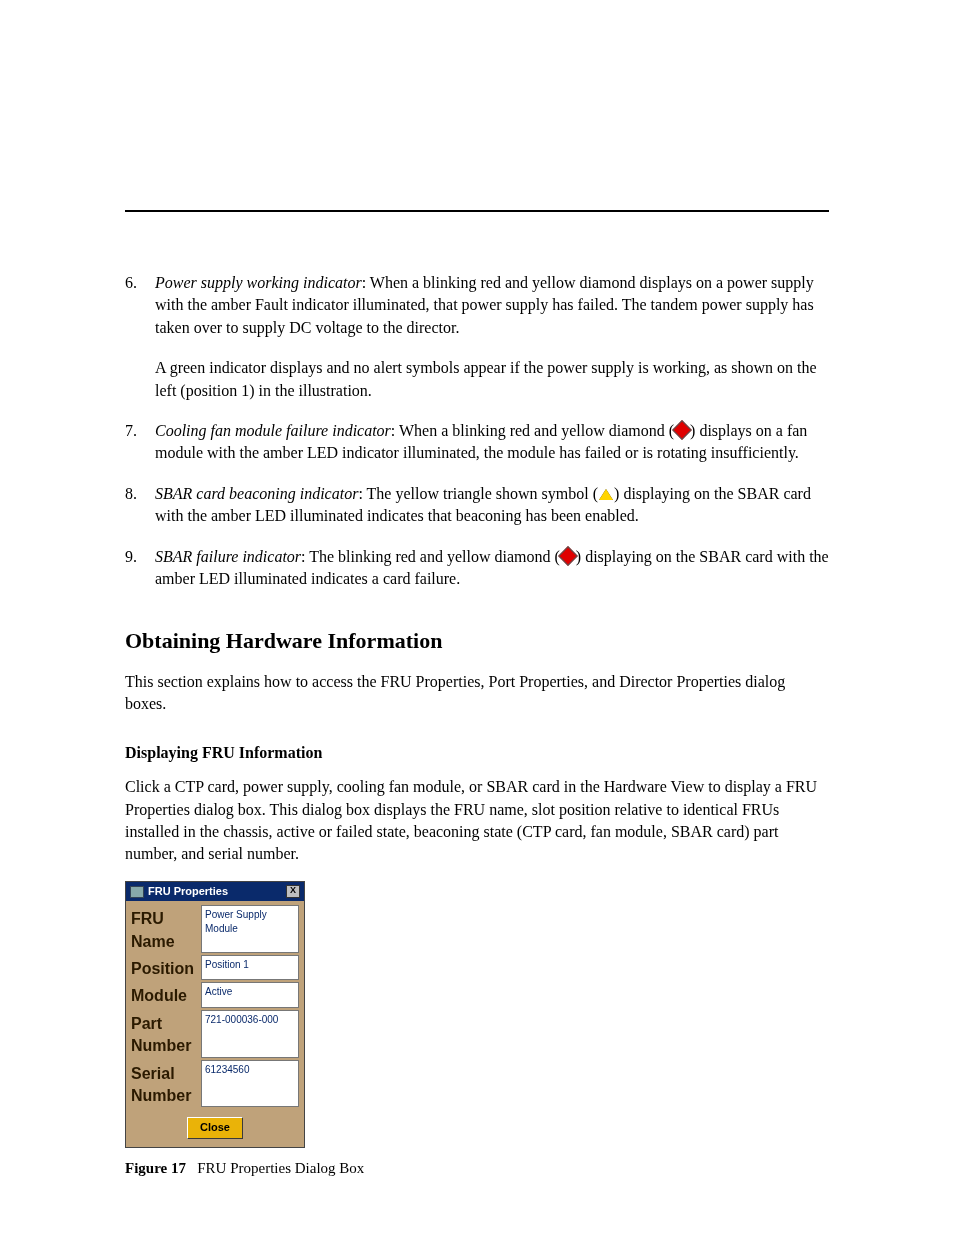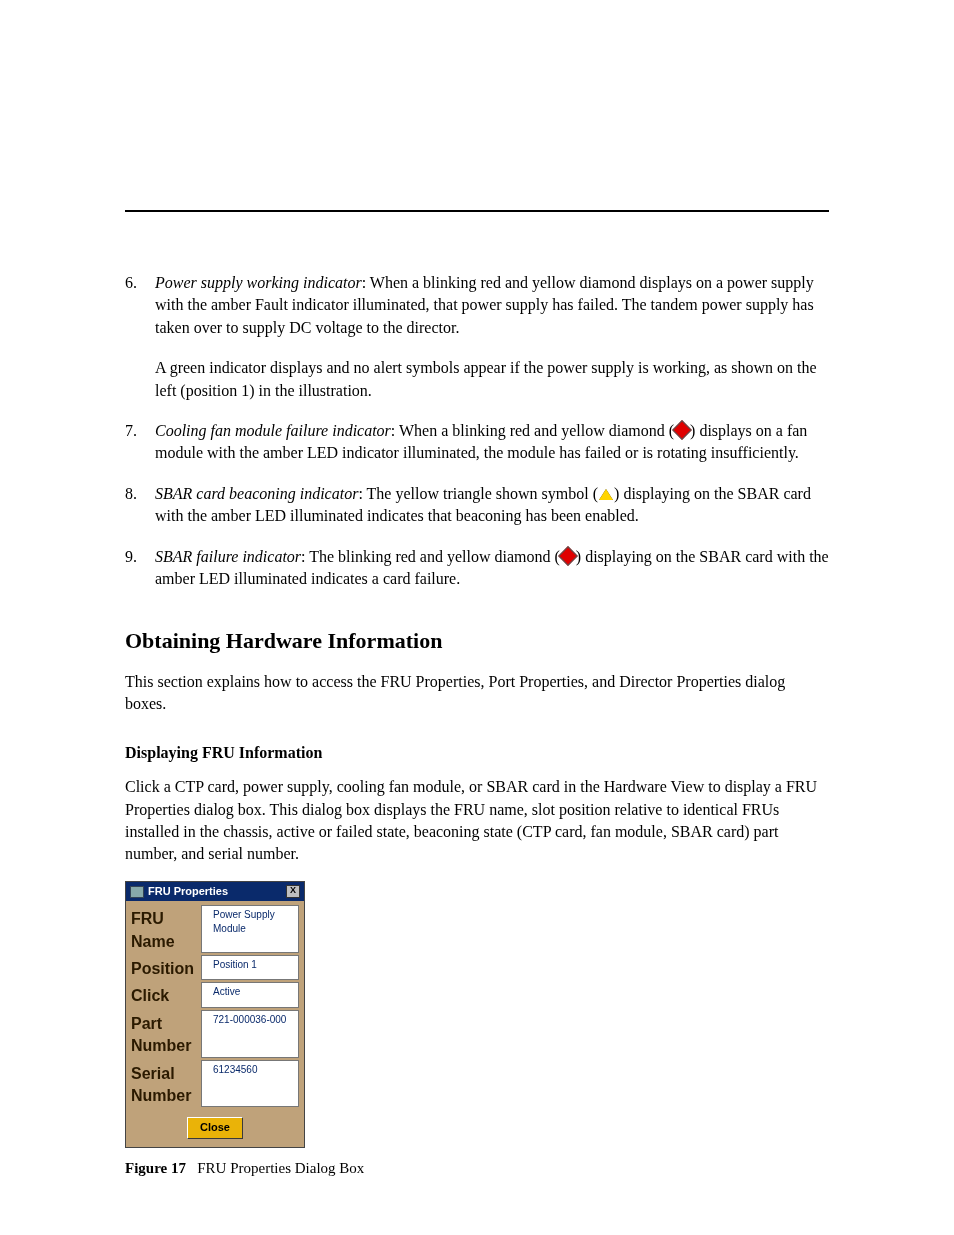--- a/index.html
+++ b/index.html
@@ -18,21 +18,21 @@
 .icon-diamond{display:inline-block;width:12px;height:12px;transform:rotate(45deg);background:#e00000;border:1px solid #555;vertical-align:-1px;margin:0 1px}
 .icon-triangle{display:inline-block;width:0;height:0;border-left:7px solid transparent;border-right:7px solid transparent;border-bottom:11px solid #ffd400;vertical-align:-1px;margin:0 1px;filter:drop-shadow(0 0 0.5px #333)}
 .fru-box{width:178px;border:1px solid #444;background:#bfa27a;margin-top:15px}
 .fru-title{background:#0a2a6b;color:#fff;font-family:Arial,sans-serif;font-size:11px;font-weight:bold;padding:2px 4px;display:flex;align-items:center;justify-content:space-between}
 .fru-title .t{display:flex;align-items:center;gap:4px}
 .fru-title .sysicon{display:inline-block;width:12px;height:10px;background:#8aa;border:1px solid #345}
 .fru-close{background:#c0c0c0;border:1px solid #333;width:12px;height:11px;font-size:9px;line-height:9px;text-align:center;font-family:Arial;color:#000}
 .fru-body{padding:4px 5px 8px 5px}
 .fru-row{display:flex;margin:0 0 2px 0}
 .fru-label{font-family:Arial,sans-serif;font-size:16px;font-weight:bold;color:#2b1a00;width:70px;padding-top:3px}
-.fru-val{font-family:Arial,sans-serif;font-size:10px;color:#0a2a6b;background:#fff;border:1px solid #777;padding:2px 11px;flex:1}
+.fru-val{font-family:Arial,sans-serif;font-size:10px;color:#0a2a6b;background:#fff;border:1px solid #777;padding:2px 3px;flex:1}
 .fru-btnrow{text-align:center;margin-top:8px}
 .fru-btn{display:inline-block;background:#eab308;border:1px solid #3a3a3a;border-left-color:#fff;border-top-color:#fff;font-family:Arial;font-size:11px;font-weight:bold;padding:2px 12px}
 .caption{margin:10px 0 0 0;font-size:15px}
 .caption .fignum{font-weight:bold}
 .footer{margin:6px 0 0 40px;font-size:15px}
 </style>
 </head>
 <body>
 
 <div class="page">
@@ -83,21 +83,21 @@
     <div class="fru-body">
       <div class="fru-row">
           <div class="fru-label">FRU Name</div>
           <div class="fru-val">Power Supply Module</div>
         </div>
       <div class="fru-row">
           <div class="fru-label">Position</div>
           <div class="fru-val">Position 1</div>
         </div>
       <div class="fru-row">
-          <div class="fru-label">Click</div>
+          <div class="fru-label">Module</div>
           <div class="fru-val">Active</div>
         </div>
       <div class="fru-row">
           <div class="fru-label">Part Number</div>
           <div class="fru-val">721-000036-000</div>
         </div>
       <div class="fru-row">
           <div class="fru-label">Serial Number</div>
           <div class="fru-val">61234560</div>
         </div>

